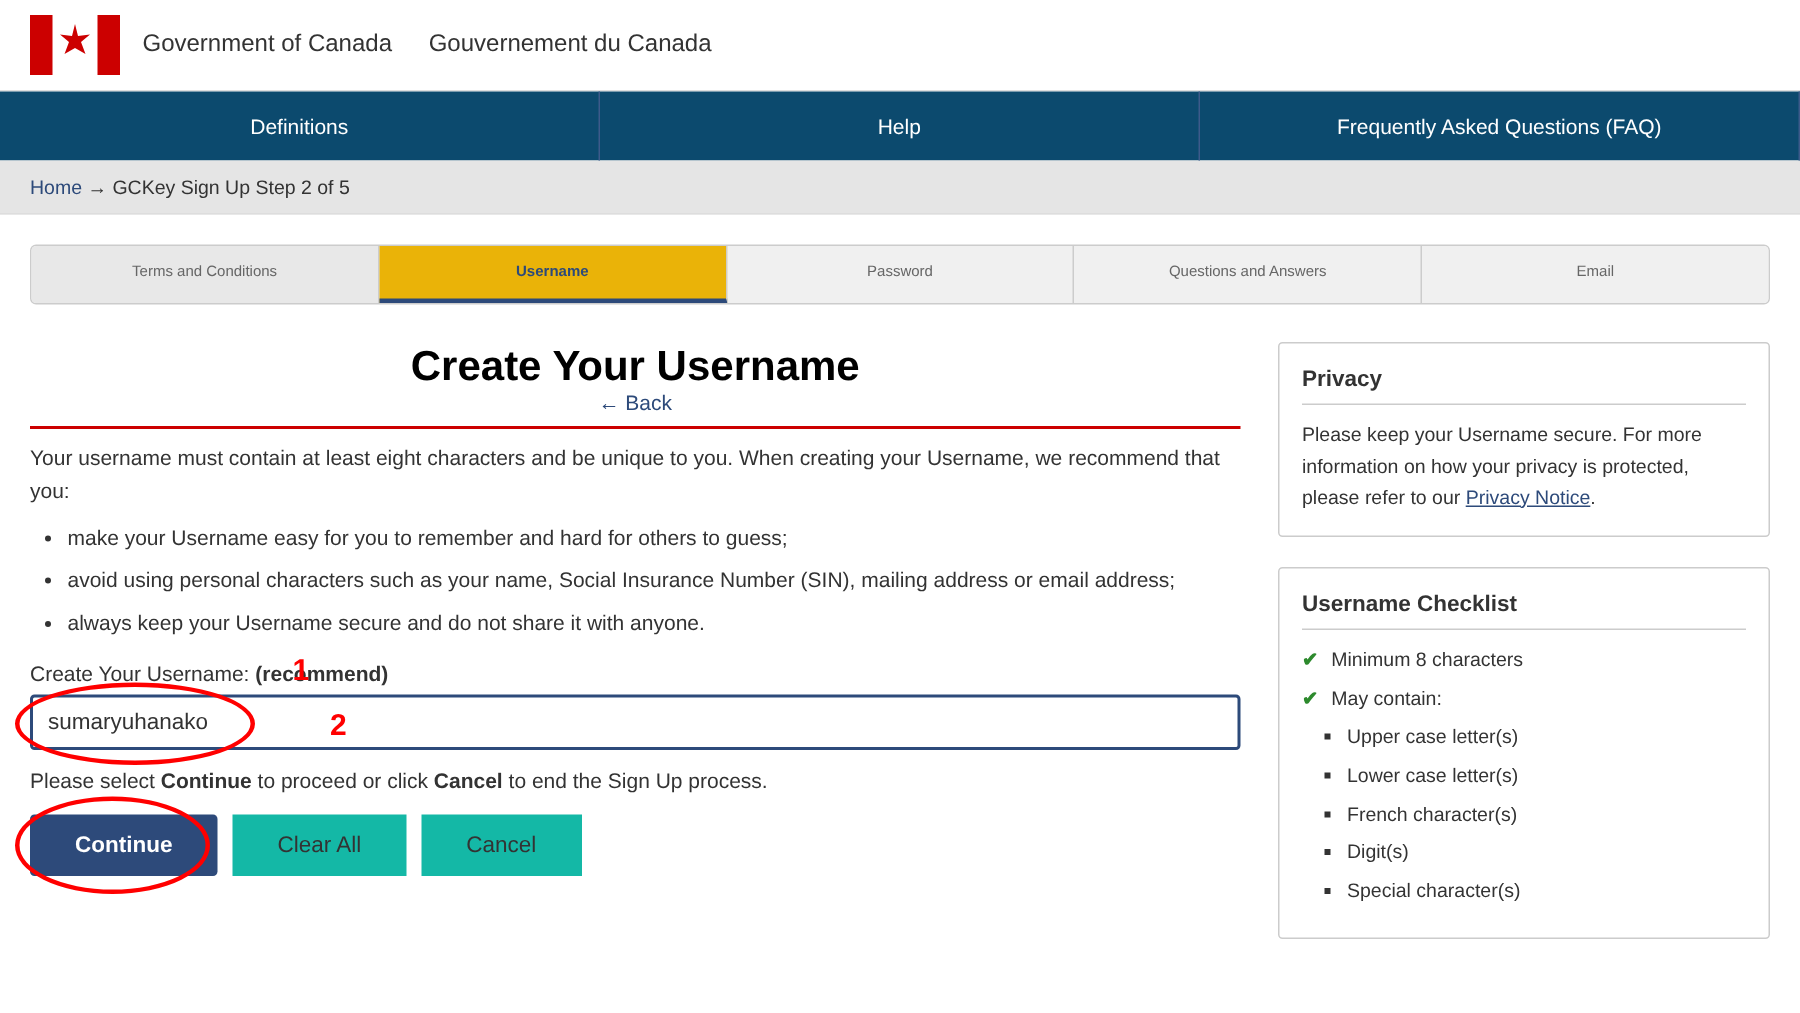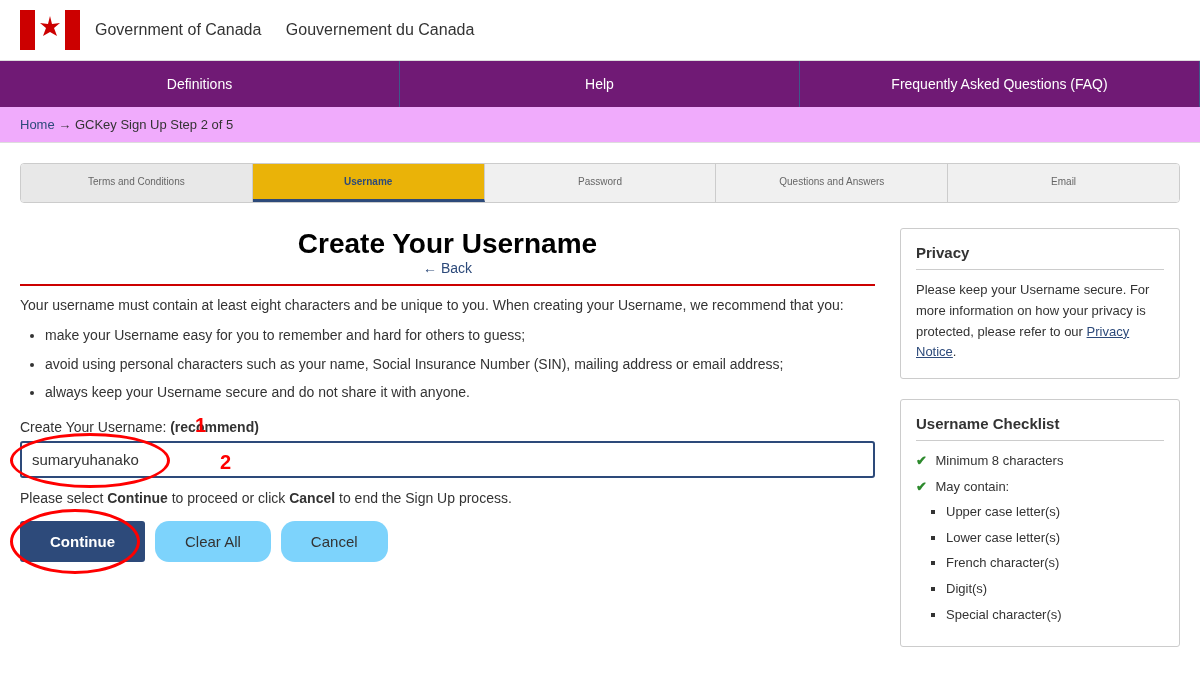--- a/index.html
+++ b/index.html
@@ -5,41 +5,41 @@
     * { box-sizing: border-box; margin: 0; padding: 0; }
     body { font-family: Arial, sans-serif; font-size: 14px; color: #333; background: #fff; width: 1200px; }
 
     
     .header { background: #fff; padding: 10px 20px; display: flex; align-items: center; border-bottom: 1px solid #ddd; }
     .canada-flag { width: 60px; height: 40px; margin-right: 15px; }
     .gov-text { font-size: 16px; color: #333; }
     .gov-text span { display: inline-block; margin-right: 20px; }
 
     
-    .navbar { background: #701a75; display: flex; align-items: flex-start; }
+    .navbar { background: #0c4a6e; display: flex; align-items: flex-start; }
     .nav-item { color: #fff; padding: 15px 40px; cursor: pointer; font-size: 14px; text-align: center; border-right: 1px solid #3d5a8a; flex: 1; }
 
     
-    .breadcrumb { padding: 10px 20px; font-size: 13px; color: #333; background: #f0abfc; border-bottom: 1px solid #ddd; }
+    .breadcrumb { padding: 10px 20px; font-size: 13px; color: #333; background: #e5e5e5; border-bottom: 1px solid #ddd; }
     .breadcrumb a { color: #2d4a7a; text-decoration: none; }
 
     
     .main-container { padding: 20px; }
 
     
     .steps-container { display: flex; margin-bottom: 25px; border: 1px solid #ccc; border-radius: 4px; overflow: hidden; }
     .step { flex: 1; padding: 12px 15px; text-align: center; font-size: 10px; color: #666; background: #f0f0f0; border-right: 1px solid #ccc; position: relative; cursor: pointer; }
     .step:last-child { border-right: none; }
     .step.active { color: #2d4a7a; background: #eab308; font-weight: bold; border-bottom: 3px solid #2d4a7a; }
     .step.completed { color: #666; background: #e8e8e8; }
 
     
     .content-area { display: flex; gap: 25px; }
     .main-content { flex: 1; }
-    .sidebar { width: 280px; }
+    .sidebar { width: 328px; }
 
     
     .page-title { font-size: 28px; font-weight: bold; color: #000; margin-bottom: 8px; border-bottom: 2px solid #c00; padding-bottom: 8px; display: flex; justify-content: space-between; align-items: center; flex-direction: column; }
     .back-link { font-size: 14px; color: #2d4a7a; text-decoration: none; font-weight: normal; }
     .back-link::before { content: '← '; }
 
     
     .description { margin-bottom: 15px; font-size: 14px; line-height: 1.6; }
     .description ul { margin-left: 25px; margin-top: 8px; }
     .description ul li { margin-bottom: 6px; line-height: 1.6; }
@@ -48,21 +48,21 @@
     .form-label { font-size: 14px; margin-bottom: 6px; }
     .form-label strong { font-weight: bold; }
     .form-input { width: 100%; padding: 8px 10px; border: 2px solid #2d4a7a; border-radius: 3px; font-size: 15px; color: #333; margin-bottom: 12px; }
 
     
     .instruction-text { font-size: 14px; margin-bottom: 15px; }
 
     
     .button-row { display: flex; gap: 10px; align-items: center; }
     .btn-continue { background: #2d4a7a; color: #fff; border: none; padding: 12px 30px; font-size: 15px; cursor: pointer; border-radius: 3px; font-weight: bold; }
-    .btn-secondary { background: #7dd3fc; color: #333; border: none; padding: 12px 30px; font-size: 15px; cursor: pointer; border-radius: 14px; }
+    .btn-secondary { background: #14b8a6; color: #333; border: none; padding: 12px 30px; font-size: 15px; cursor: pointer; border-radius: 0; }
 
     
     .sidebar-box { border: 1px solid #ccc; border-radius: 3px; margin-bottom: 20px; padding: 15px; }
     .sidebar-box h3 { font-size: 15px; font-weight: bold; margin-bottom: 10px; color: #333; border-bottom: 1px solid #ccc; padding-bottom: 8px; }
     .sidebar-box p { font-size: 13px; line-height: 1.6; }
     .sidebar-box a { color: #2d4a7a; text-decoration: underline; }
     .checklist { list-style: none; padding: 0; font-size: 13px; }
     .checklist li { margin-bottom: 5px; line-height: 1.6; }
     .checklist .check { color: #2d8a2d; margin-right: 5px; font-weight: bold; }
     .checklist .may-contain { margin-left: 15px; margin-top: 4px; }

